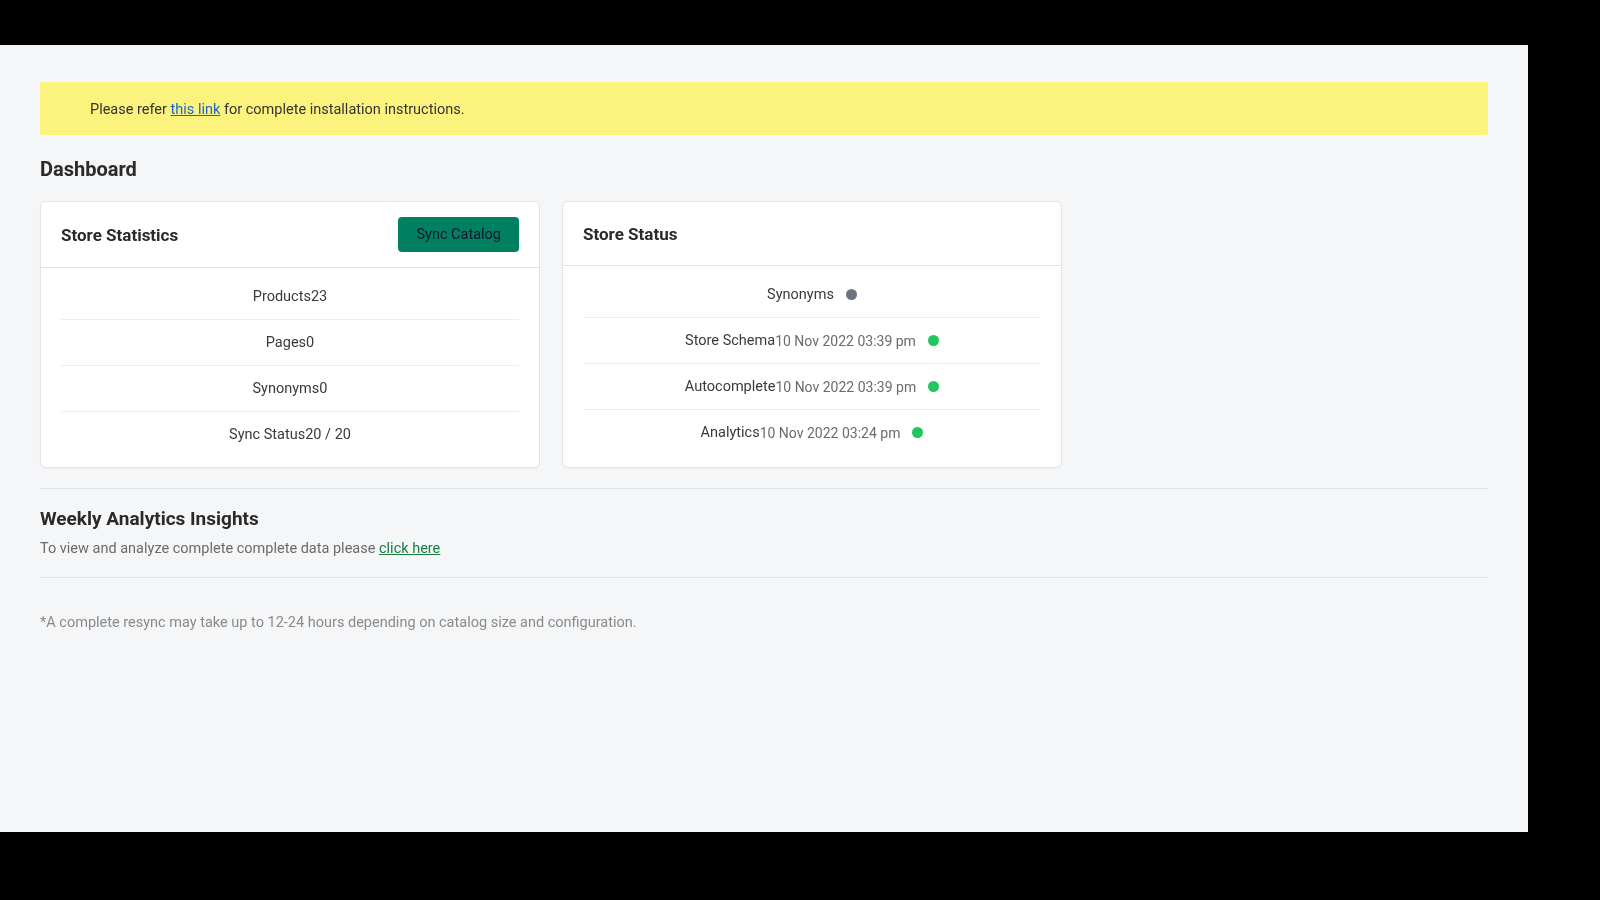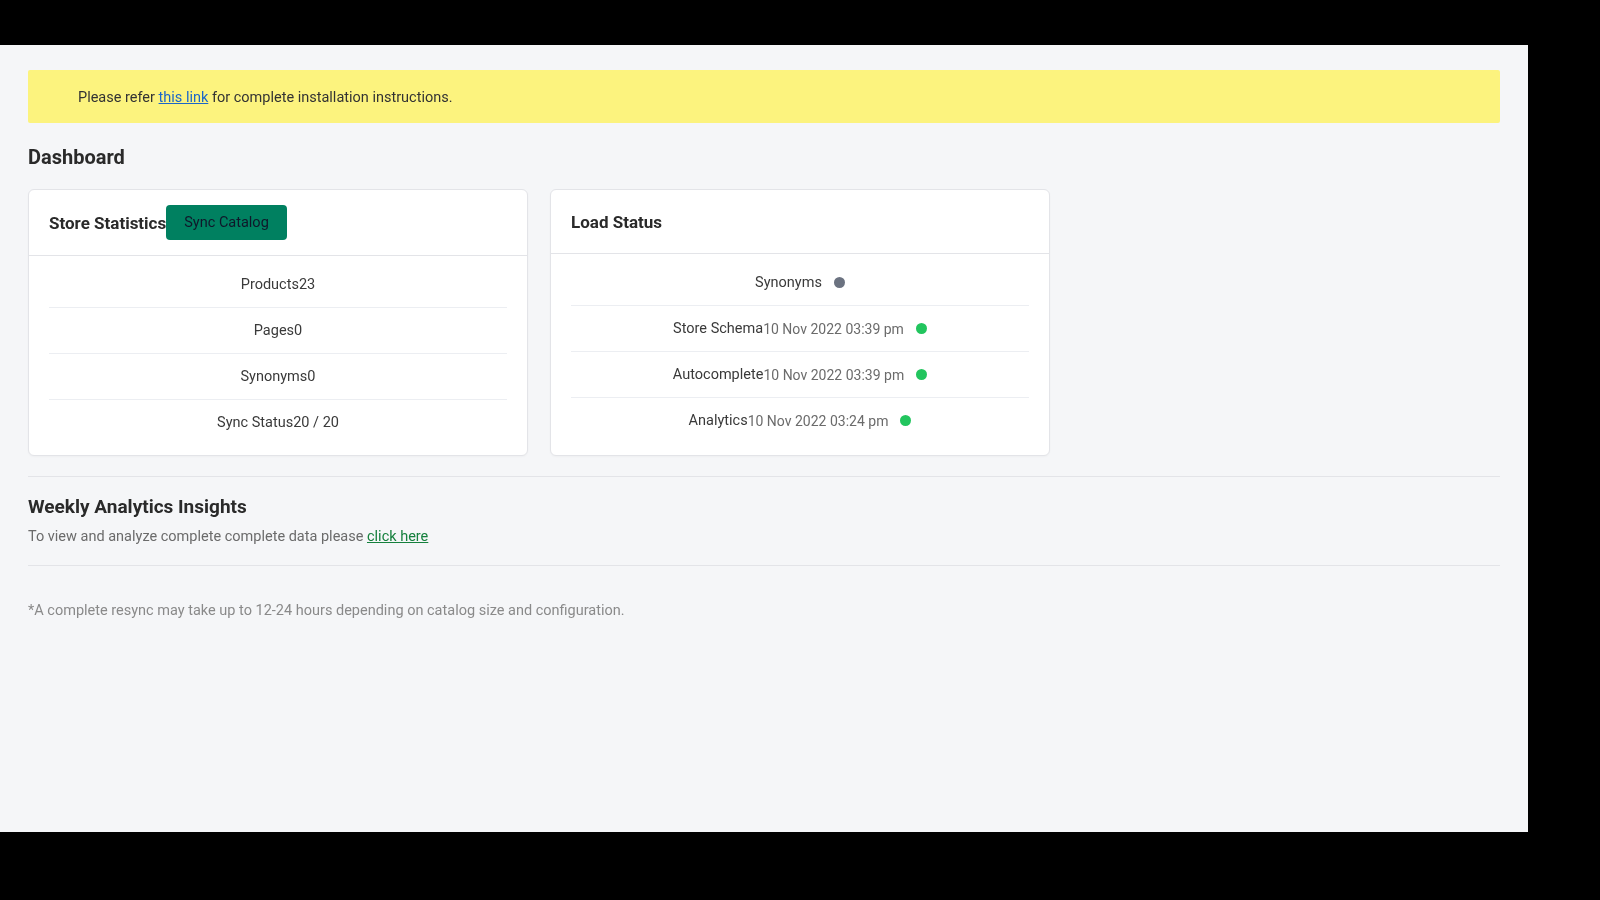--- a/index.html
+++ b/index.html
@@ -11,21 +11,21 @@
       font-family: -apple-system, BlinkMacSystemFont, "Segoe UI", Roboto, "Helvetica Neue", Arial, sans-serif;
       background: #000;
       width: 1600px;
       height: 900px;
       overflow: hidden;
     }
     .viewport {
       background: #f5f6f8;
       margin: 45px 72px 68px 0;
       height: 787px;
-      padding: 0;
+      padding: 12px;
     }
     .content {
       padding: 25px 28px 0 28px;
     }
     .alert-banner {
       background: #fcf37e;
       padding: 17px 20px 17px 50px;
       margin-bottom: 22px;
       border-radius: 2px;
     }
@@ -53,20 +53,21 @@
       border: 1px solid #e3e4e8;
       border-radius: 6px;
       width: 500px;
       overflow: hidden;
       box-shadow: 0 1px 2px rgba(0,0,0,0.03);
     }
     .card-header {
       padding: 15px 20px;
       border-bottom: 1px solid #e3e4e8;
       display: flex;
+      justify-content: space-between;
       align-items: center;
       min-height: 64px;
     }
     .card-header h2 {
       font-size: 17px;
       font-weight: 700;
       color: #2a2a2a;
     }
     .btn-primary {
       background: #008060;
@@ -173,21 +174,21 @@
           </div>
           <div class="stat-row">
             <span>Sync Status</span>
             <span>20 / 20</span>
           </div>
         </div>
       </div>
 
       <div class="card">
         <div class="card-header">
-          <h2>Load Status</h2>
+          <h2>Store Status</h2>
         </div>
         <div class="card-body">
           <div class="stat-row">
             <span>Synonyms</span>
             <span class="status-right">
               <span class="status-time"></span>
               <span class="status-dot dot-gray"></span>
             </span>
           </div>
           <div class="stat-row">

